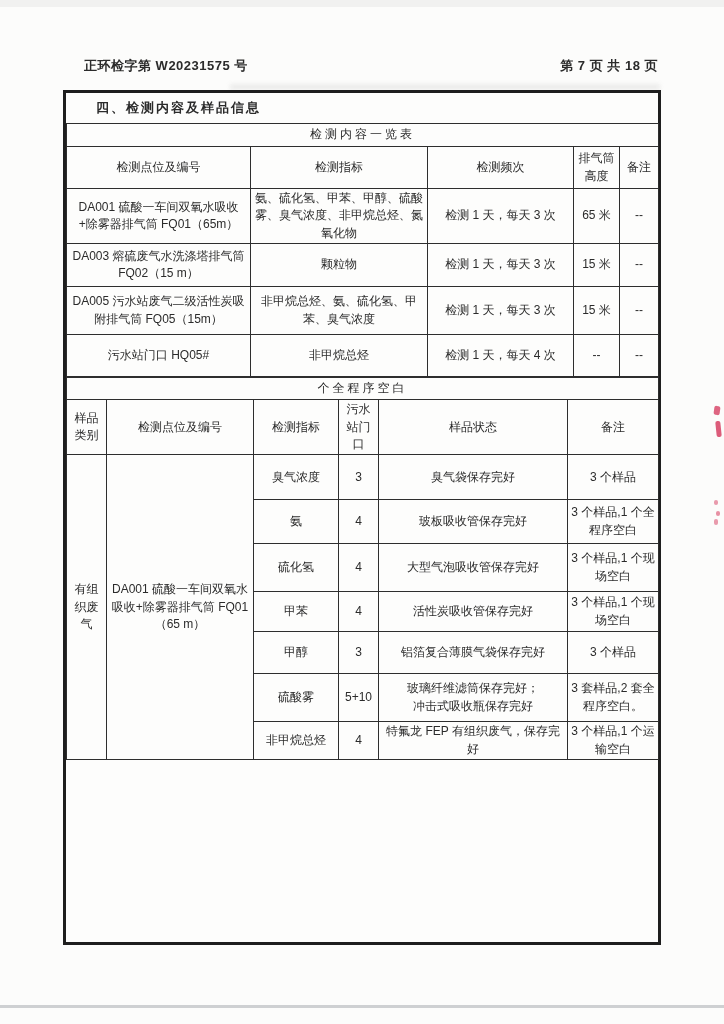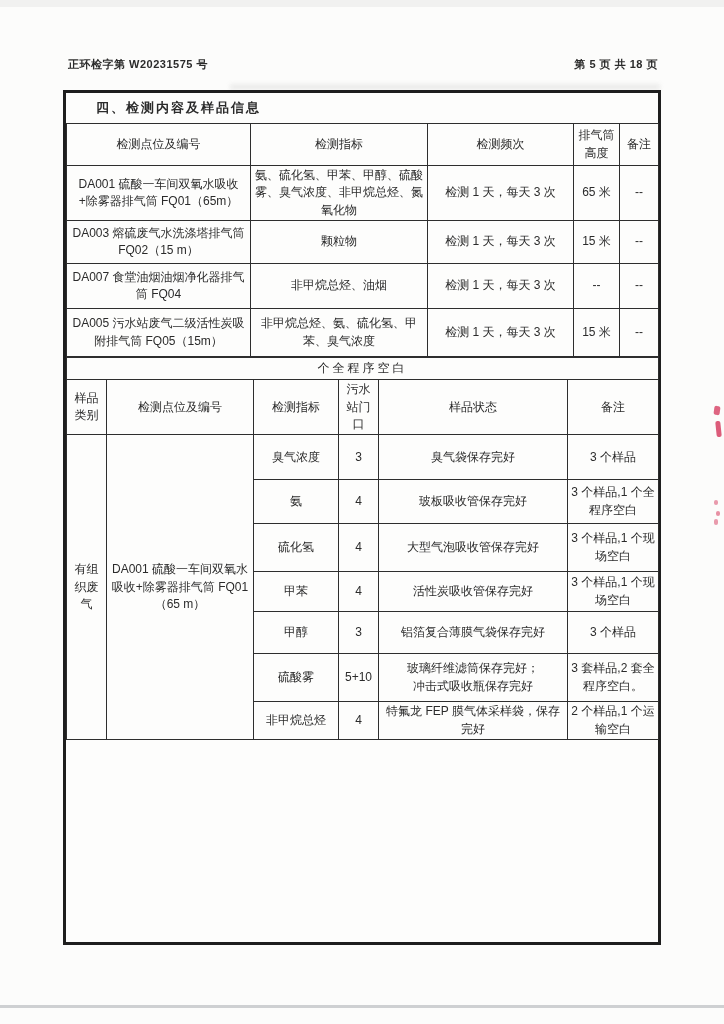--- a/index.html
+++ b/index.html
@@ -5,23 +5,23 @@
   html, body { margin: 0; padding: 0; }
   body {
     width: 724px; height: 1024px;
     background: #fcfcfb;
     font-family: "Liberation Sans", "DejaVu Sans", sans-serif;
     color: #2b2b2b;
     position: relative;
     overflow: hidden;
   }
   .doc-header {
-    position: absolute; left: 68px; right: 66px; top: 57px;
+    position: absolute; left: 84px; right: 66px; top: 57px;
     display: flex; justify-content: space-between;
-    font-size: 11px; font-weight: 600; letter-spacing: 0.5px;
+    font-size: 13px; font-weight: 600; letter-spacing: 0.5px;
   }
   .outer-box {
     position: absolute; left: 63px; top: 90px;
     width: 598px; height: 855px;
     box-sizing: border-box;
     border: 3px solid #1e1e1e;
     background: #fdfdfc;
   }
   .section-title {
     height: 24px; padding: 6px 0 0 30px;
@@ -45,36 +45,39 @@
 <body>
 
 <div>
 
   <div class="artifact" style="left:0; top:0; width:724px; height:7px; background:rgba(0,0,0,0.045);"></div>
   <div class="artifact" style="left:230px; top:84px; width:430px; height:6px; background:rgba(120,120,125,0.12); filter:blur(2px);"></div>
   <div class="artifact" style="left:0; top:1005px; width:724px; height:3px; background:rgba(150,155,160,0.45); filter:blur(0.5px);"></div>
 
   <div class="doc-header">
     <span>正环检字第 W20231575 号</span>
-    <span>第 5 页  共 18 页</span>
+    <span>第 7 页  共 18 页</span>
   </div>
 
   <div class="outer-box">
 
     <div class="section-title">四、检测内容及样品信息</div>
 
     <table class="tbl">
       <colgroup>
         <col style="width:184px">
           <col style="width:177px">
           <col style="width:146px">
           <col style="width:46px">
           <col style="width:39px">
       </colgroup>
       <tbody>
+          <tr style="height:23px">
+        <td colspan="5" class="tbl-title">检测内容一览表</td>
+      </tr>
       <tr style="height:42px">
         <td>检测点位及编号</td>
         <td>检测指标</td>
         <td>检测频次</td>
         <td>排气筒高度</td>
         <td>备注</td>
       </tr>
       <tr style="height:55px">
         <td>DA001 硫酸一车间双氧水吸收+除雾器排气筒 FQ01（65m）</td>
         <td>氨、硫化氢、甲苯、甲醇、硫酸雾、臭气浓度、非甲烷总烃、氮氧化物</td>
@@ -82,32 +85,32 @@
         <td>65 米</td>
         <td>--</td>
       </tr>
       <tr style="height:43px">
         <td>DA003 熔硫废气水洗涤塔排气筒 FQ02（15 m）</td>
         <td>颗粒物</td>
         <td>检测 1 天，每天 3 次</td>
         <td>15 米</td>
         <td>--</td>
       </tr>
-      <tr style="height:45px">
-        <td>DA007 食堂油烟油烟净化器排气筒 FQ04</td>
-        <td>非甲烷总烃、油烟</td>
-        <td>检测 1 天，每天 3 次</td>
-        <td>--</td>
-        <td>--</td>
-      </tr>
       <tr style="height:48px">
         <td>DA005 污水站废气二级活性炭吸附排气筒 FQ05（15m）</td>
         <td>非甲烷总烃、氨、硫化氢、甲苯、臭气浓度</td>
         <td>检测 1 天，每天 3 次</td>
         <td>15 米</td>
+        <td>--</td>
+      </tr>
+      <tr style="height:42px">
+        <td>污水站门口 HQ05#</td>
+        <td>非甲烷总烃</td>
+        <td>检测 1 天，每天 4 次</td>
+        <td>--</td>
         <td>--</td>
       </tr>
     </tbody>
       </table>
 
     <table class="tbl">
       <colgroup>
         <col style="width:40px">
           <col style="width:147px">
           <col style="width:85px">
@@ -162,22 +165,22 @@
       <tr style="height:48px">
         <td>硫酸雾</td>
         <td>5+10</td>
         <td>玻璃纤维滤筒保存完好；
 冲击式吸收瓶保存完好</td>
         <td>3 套样品,2 套全程序空白。</td>
       </tr>
       <tr style="height:38px">
         <td>非甲烷总烃</td>
         <td>4</td>
-        <td>特氟龙 FEP 膜气体采样袋，保存完好</td>
-        <td>2 个样品,1 个运输空白</td>
+        <td>特氟龙 FEP 有组织废气，保存完好</td>
+        <td>3 个样品,1 个运输空白</td>
       </tr>
     </tbody>
       </table>
   </div>
 
   <div class="stamp" style="left:714px; top:406px; width:6px; height:9px; opacity:0.85; transform:rotate(8deg);"></div>
   <div class="stamp" style="left:716px; top:421px; width:5px; height:16px; opacity:0.9; transform:rotate(-6deg);"></div>
   <div class="stamp" style="left:714px; top:500px; width:4px; height:5px; opacity:0.55;"></div>
   <div class="stamp" style="left:716px; top:511px; width:4px; height:5px; opacity:0.6;"></div>
   <div class="stamp" style="left:714px; top:519px; width:4px; height:6px; opacity:0.55;"></div>

